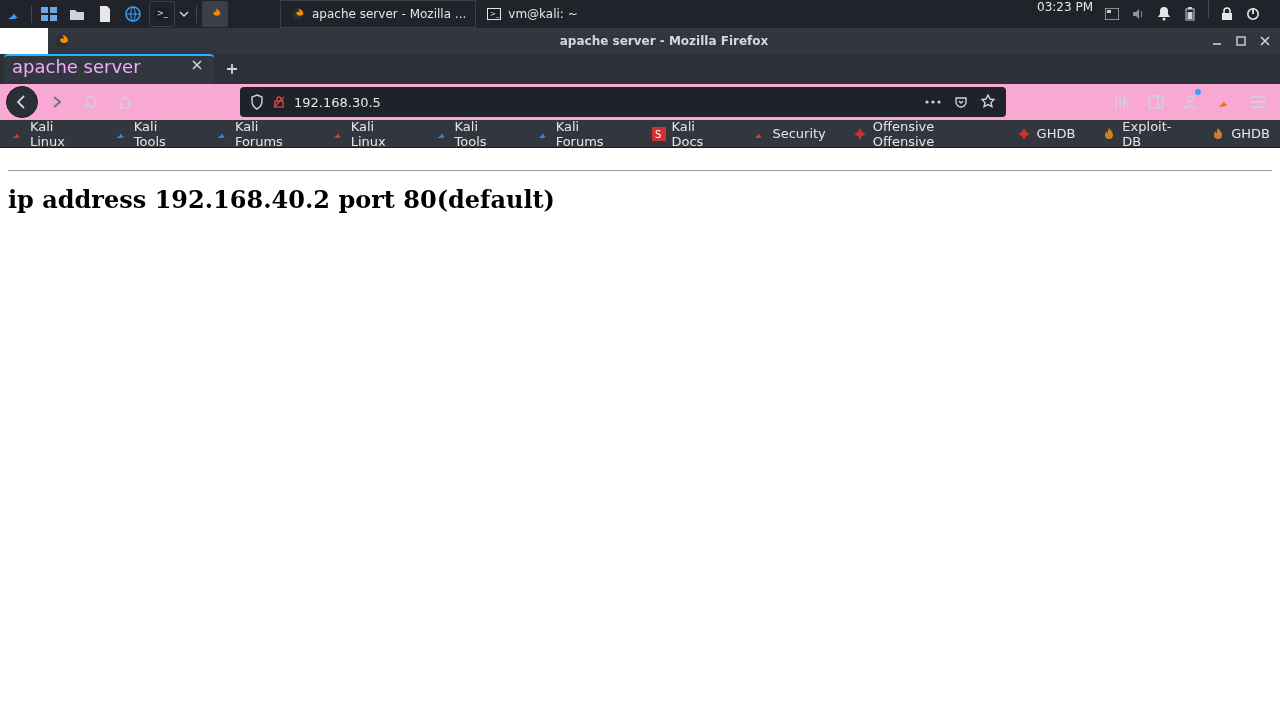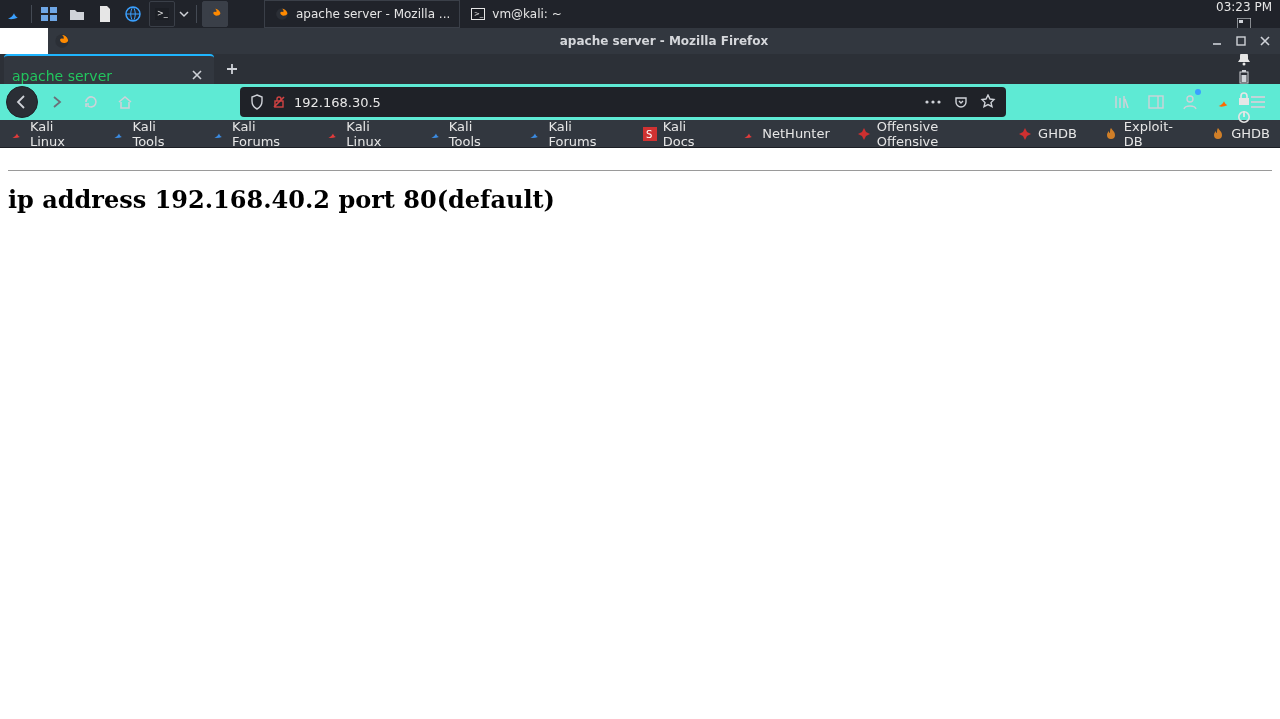--- a/index.html
+++ b/index.html
@@ -8,47 +8,47 @@
   
   .os-panel { height: 28px; background: #20232a; display: flex; align-items: center; color: #e6e6e6; font-size: 12px; }
   .os-left { display: flex; align-items: center; gap: 0; height: 100%; }
   .panel-icon { display: flex; align-items: center; justify-content: center; width: 28px; height: 28px; color: #cfd2d8; }
   .panel-icon.kali { width: 28px; }
   .panel-sep { width: 1px; height: 18px; background: #444a54; margin: 0 3px; }
   .task-button { display: flex; align-items: center; gap: 6px; padding: 0 10px; height: 100%; color: #e6e6e6; }
   .task-button .mini-icon { width: 16px; height: 16px; display: inline-flex; align-items: center; justify-content: center; }
   .task-button.active { box-shadow: inset 0 0 0 1px #3a3f48; }
   .os-flex { flex: 1 1 auto; }
-  .os-right { display: flex; align-items: center; height: 100%; gap: 4px; padding-right: 4px; color: #e6e6e6; flex-direction: column; }
+  .os-right { display: flex; height: 100%; gap: 4px; padding-right: 16px; color: #e6e6e6; }
   .os-right .tray-icon { width: 22px; height: 28px; display: inline-flex; align-items: center; justify-content: center; color: #cfd2d8; }
   .clock { padding: 0 4px; font-size: 12px; color: #e6e6e6; }
 
   
   .launch-group { display: flex; align-items: center; height: 100%; gap: 2px; margin: 0 2px; }
   .launch-box { width: 26px; height: 26px; border: 1px solid #3a3f48; display: inline-flex; align-items: center; justify-content: center; color: #cfd2d8; border-radius: 2px; }
   .launch-box.active { background: #3a3f48; }
   .launch-box.ff svg { color: #ff8a00; }
   .launch-chevron { width: 14px; height: 26px; display: inline-flex; align-items: center; justify-content: center; color: #cfd2d8; }
 
   
   .ff-titlebar { height: 26px; background: #32373f; display: flex; align-items: center; color: #d5d7db; position: relative; font-size: 12px; margin-left: 48px; }
   .ff-title-left { display: flex; align-items: center; padding: 0 6px; }
   .ff-title-center { position: absolute; left: 50%; transform: translateX(-50%); font-weight: 600; }
   .ff-title-right { margin-left: auto; display: flex; align-items: center; gap: 6px; padding-right: 6px; color: #cfd2d8; }
   .win-btn { width: 18px; height: 18px; display: inline-flex; align-items: center; justify-content: center; }
 
   
   .ff-tabstrip { height: 30px; background: #2c3037; display: flex; align-items: flex-end; padding-left: 4px; }
-  .ff-tab { height: 30px; min-width: 210px; max-width: 210px; background: #32373f; border-top: 2px solid #1fb5ff; display: flex; align-items: flex-end; padding: 0 8px; color: #22c55e; font-size: 14px; border-top-left-radius: 4px; border-top-right-radius: 4px; }
+  .ff-tab { height: 30px; min-width: 210px; max-width: 210px; background: #32373f; border-top: 2px solid #1fb5ff; display: flex; align-items: flex-start; padding: 0 8px; color: #f0abfc; font-size: 18px; border-top-left-radius: 4px; border-top-right-radius: 4px; }
   .ff-tab .label { flex: 1 1 auto; }
   .ff-tab .close { width: 18px; height: 18px; display: inline-flex; align-items: center; justify-content: center; color: #cfd2d8; }
   .ff-newtab { width: 36px; height: 30px; display: inline-flex; align-items: center; justify-content: center; color: #cfd2d8; }
 
   
-  .ff-toolbar { height: 36px; background: #5eead4; display: flex; align-items: center; padding: 0 6px; gap: 4px; }
+  .ff-toolbar { height: 36px; background: #f9a8d4; display: flex; align-items: center; padding: 0 6px; gap: 4px; }
   .nav-btn { width: 30px; height: 30px; display: inline-flex; align-items: center; justify-content: center; color: #cfd2d8; border-radius: 4px; }
   .nav-btn.back { width: 32px; height: 32px; border-radius: 50%; background: #2a2e35; border: 1px solid #1e2228; }
   .nav-btn.fwd { color: #6b7078; }
   .loadbar { display: flex; align-items: center; gap: 8px; flex: 1 1 auto; height: 30px; border-radius: 4px; background: #1f2228; padding: 0 10px; color: #e6e6e6; font-size: 13px; margin: 0 96px 0 96px; }
   .loadbar .url { flex: 1 1 auto; color: #e8e8e8; }
   .loadbar .right-icons { display: flex; align-items: center; gap: 12px; color: #cfd2d8; }
   .spacer-right { display: flex; align-items: center; gap: 10px; padding: 0 4px; }
   .spacer-right .nav-btn { width: 24px; }
 
   
@@ -121,21 +121,21 @@
     <span class="panel-sep"></span>
     <div class="launch-group">
       <span class="launch-box active ff">
         <svg width="14" height="14" viewBox="0 0 24 24">
             <circle cx="12" cy="12" r="10" fill="#3a3f48"></circle>
             <path fill="#ff8a00" d="M21 10c-1-4-5-7-9-7 3 2 3 4 2 6-2-1-4-1-5 1 0 3 3 5 6 5 4 0 7-3 6-5z"></path>
           </svg>
       </span>
     </div>
 
-    <div class="task-button active" style="margin-left:34px;">
+    <div class="task-button active" style="margin-left:50px;">
       <span class="mini-icon">
         <svg width="14" height="14" viewBox="0 0 24 24">
             <circle cx="12" cy="12" r="10" fill="#2b2f36"></circle>
             <path fill="#ff8a00" d="M21 10c-1-4-5-7-9-7 3 2 3 4 2 6-2-1-4-1-5 1 0 3 3 5 6 5 4 0 7-3 6-5z"></path>
           </svg>
       </span>
       <span>apache server - Mozilla ...</span>
     </div>
     <div class="task-button">
       <span class="mini-icon">
@@ -391,21 +391,21 @@
         </svg>
       </span>
       <span>Kali Docs</span>
     </div>
     <div class="bm-item">
       <span class="favicon fav-kali">
         <svg width="14" height="14" viewBox="0 0 24 24">
           <path fill="#e23b3b" d="M4 18c4-1 6-3 8-7 1 3 3 5 5 6-3 1-6 2-9 2z"></path>
         </svg>
       </span>
-      <span>NetHunter</span>
+      <span>Security</span>
     </div>
     <div class="bm-item">
       <span class="favicon fav-dark">
         <svg width="14" height="14" viewBox="0 0 14 14">
           <path fill="#cf3030" d="M7 1l2 4 4 2-4 2-2 4-2-4-4-2 4-2z"></path>
         </svg>
       </span>
       <span>Offensive Offensive</span>
     </div>
     <div class="bm-item">

